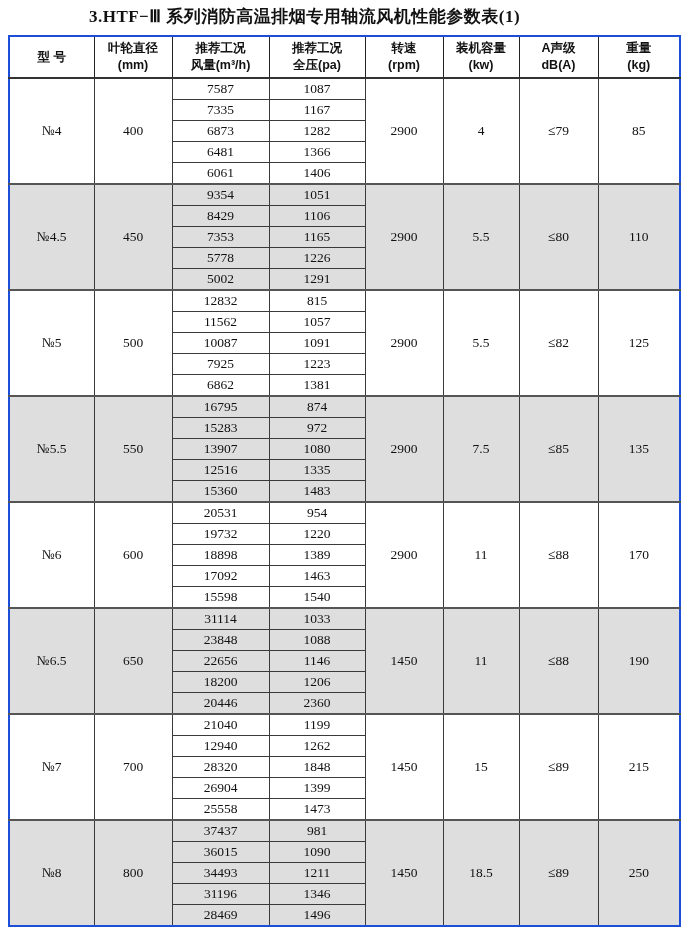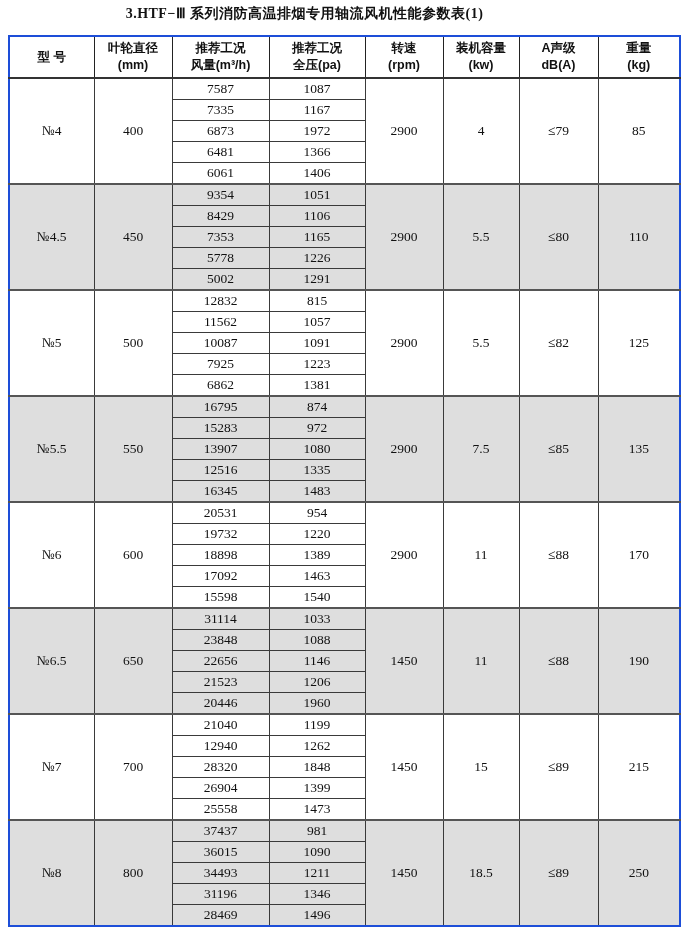--- a/index.html
+++ b/index.html
@@ -5,21 +5,21 @@
   html,body{margin:0;padding:0;background:#ffffff;}
   body{
     width:687px;height:929px;position:relative;overflow:hidden;
     font-family:"Liberation Sans",sans-serif;
     -webkit-font-smoothing:antialiased;
   }
   .page-title{
     width:609px;text-align:center;
     padding-top:5px;
     font-family:"Liberation Serif",serif;
-    font-weight:bold;font-size:14px;color:#111;
+    font-weight:bold;font-size:17px;color:#111;
     letter-spacing:0.5px;
   }
   .spec-table{
     position:absolute;left:8px;top:35px;
     border-collapse:collapse;table-layout:fixed;
     width:671px;
     border:2px solid #1d4ed8;
   }
   .spec-table th{
     border:1px solid #222;
@@ -112,21 +112,21 @@
         <td rowspan="5" class="capacity-cell">4</td>
         <td rowspan="5" class="noise-cell">≤79</td>
         <td rowspan="5" class="weight-cell">85</td>
       </tr>
       <tr>
         <td class="flow-cell">7335</td>
         <td class="pressure-cell">1167</td>
       </tr>
       <tr>
         <td class="flow-cell">6873</td>
-        <td class="pressure-cell">1972</td>
+        <td class="pressure-cell">1282</td>
       </tr>
       <tr>
         <td class="flow-cell">6481</td>
         <td class="pressure-cell">1366</td>
       </tr>
       <tr>
         <td class="flow-cell">6061</td>
         <td class="pressure-cell">1406</td>
       </tr>
     </tbody>
@@ -203,21 +203,21 @@
       </tr>
       <tr>
         <td class="flow-cell">13907</td>
         <td class="pressure-cell">1080</td>
       </tr>
       <tr>
         <td class="flow-cell">12516</td>
         <td class="pressure-cell">1335</td>
       </tr>
       <tr>
-        <td class="flow-cell">16345</td>
+        <td class="flow-cell">15360</td>
         <td class="pressure-cell">1483</td>
       </tr>
     </tbody>
     <tbody>
       <tr class="group-start">
         <td rowspan="5" class="model-cell">№6</td>
         <td rowspan="5" class="diameter-cell">600</td>
         <td class="flow-cell">20531</td>
         <td class="pressure-cell">954</td>
         <td rowspan="5" class="rpm-cell">2900</td>
@@ -255,26 +255,26 @@
       </tr>
       <tr>
         <td class="flow-cell">23848</td>
         <td class="pressure-cell">1088</td>
       </tr>
       <tr>
         <td class="flow-cell">22656</td>
         <td class="pressure-cell">1146</td>
       </tr>
       <tr>
-        <td class="flow-cell">21523</td>
+        <td class="flow-cell">18200</td>
         <td class="pressure-cell">1206</td>
       </tr>
       <tr>
         <td class="flow-cell">20446</td>
-        <td class="pressure-cell">1960</td>
+        <td class="pressure-cell">2360</td>
       </tr>
     </tbody>
     <tbody>
       <tr class="group-start">
         <td rowspan="5" class="model-cell">№7</td>
         <td rowspan="5" class="diameter-cell">700</td>
         <td class="flow-cell">21040</td>
         <td class="pressure-cell">1199</td>
         <td rowspan="5" class="rpm-cell">1450</td>
         <td rowspan="5" class="capacity-cell">15</td>

